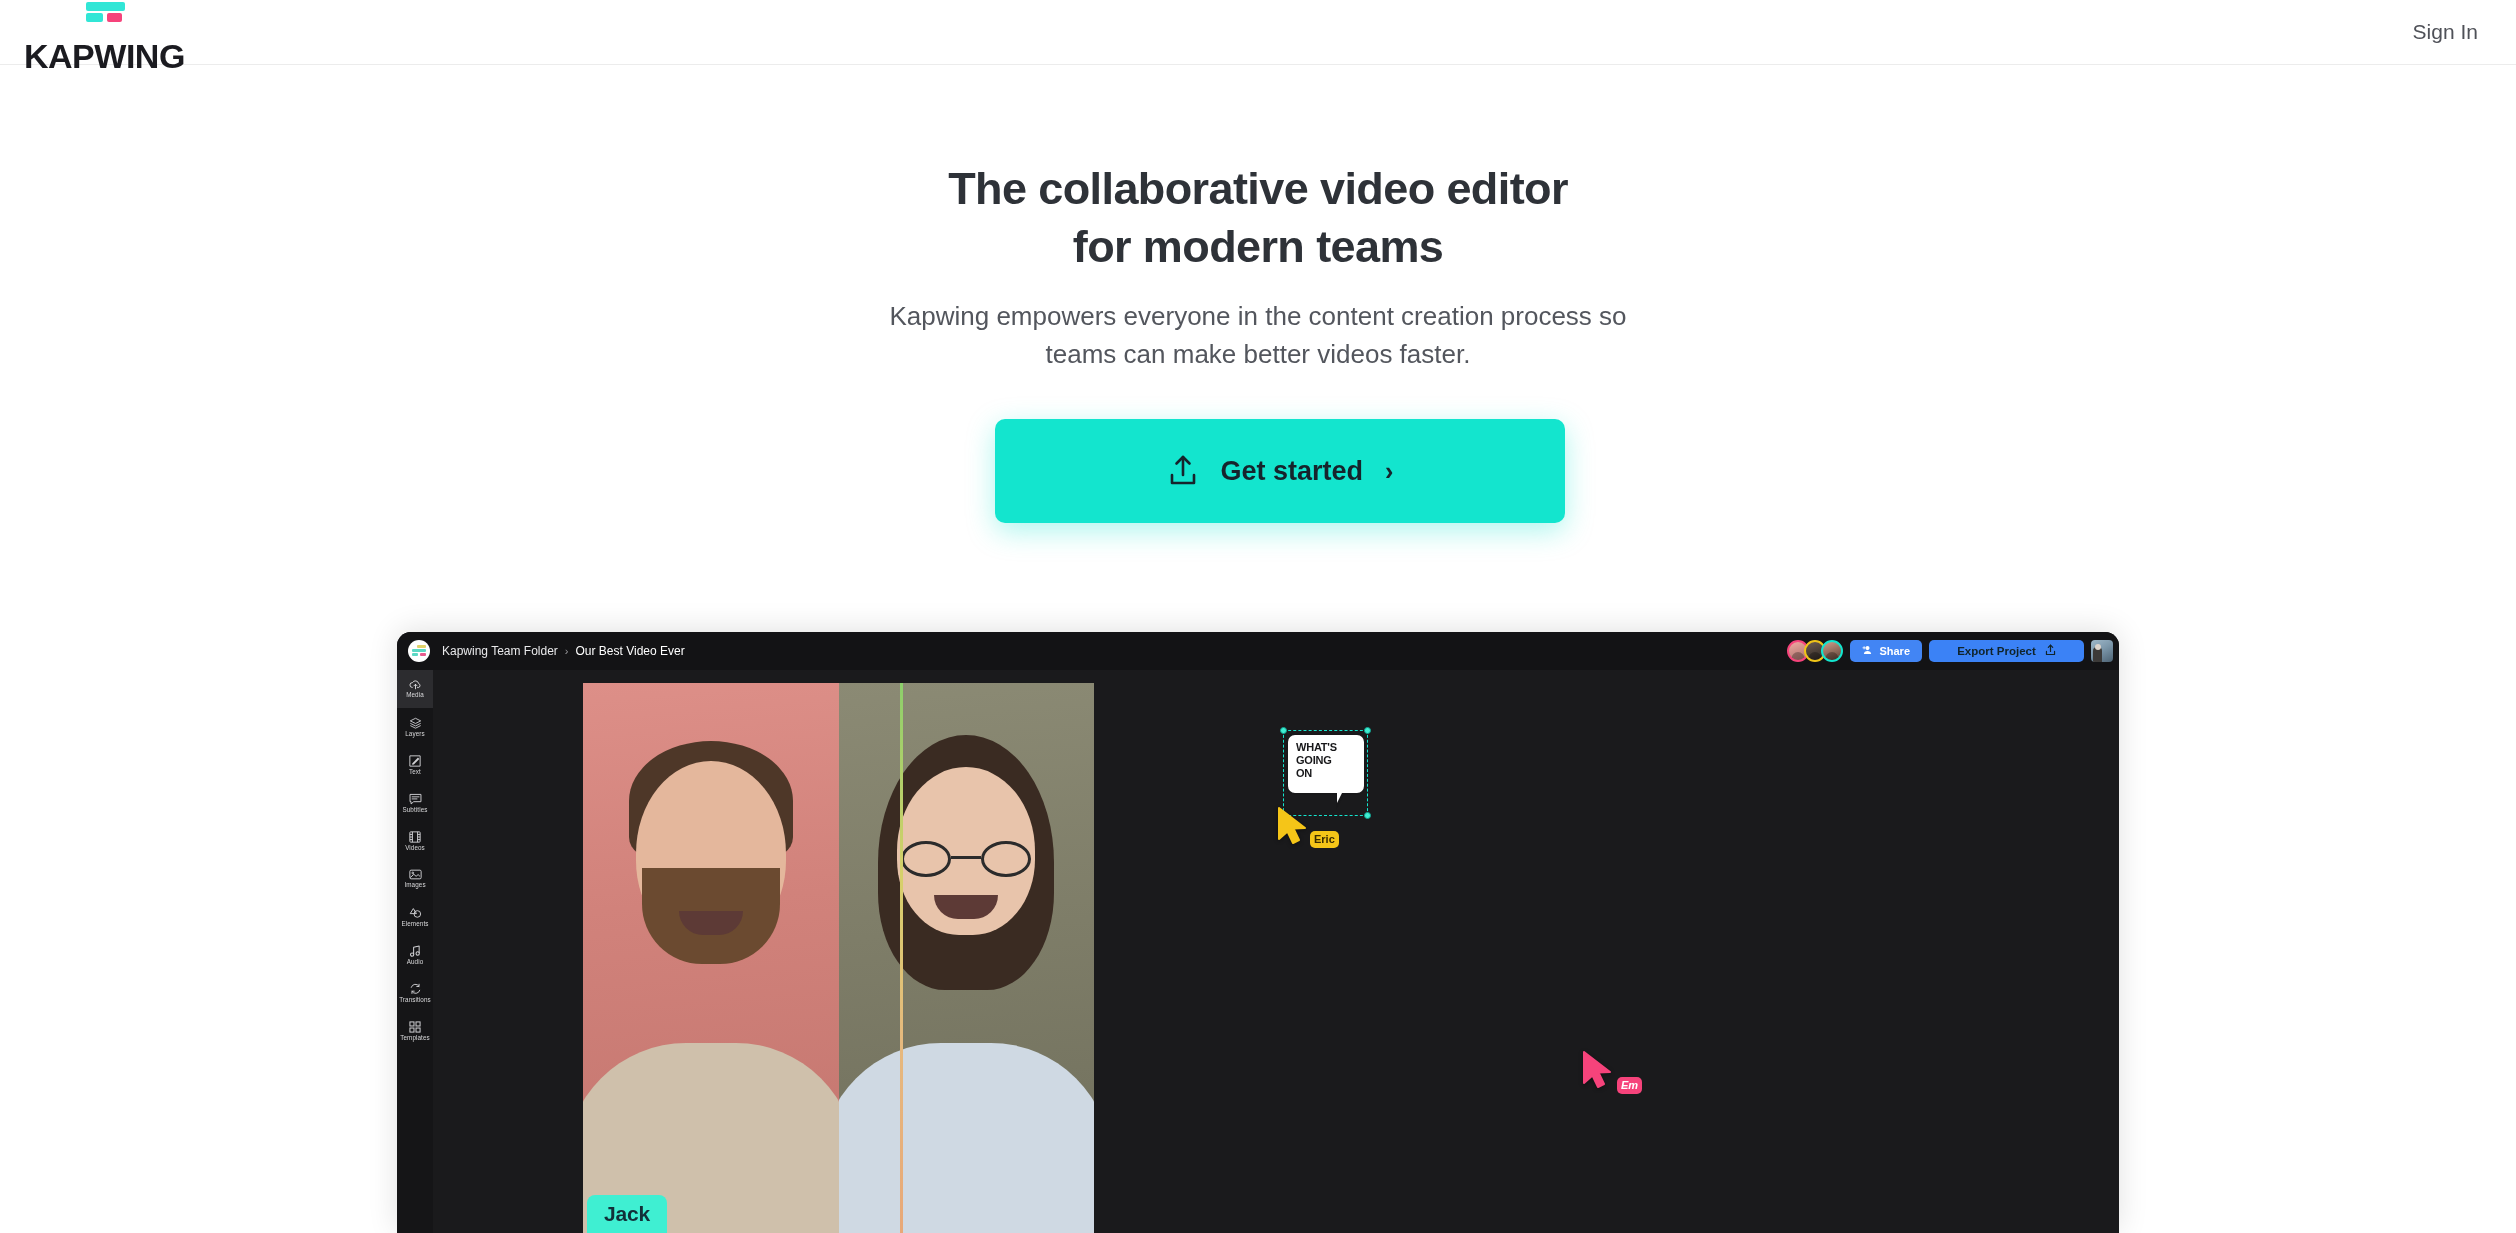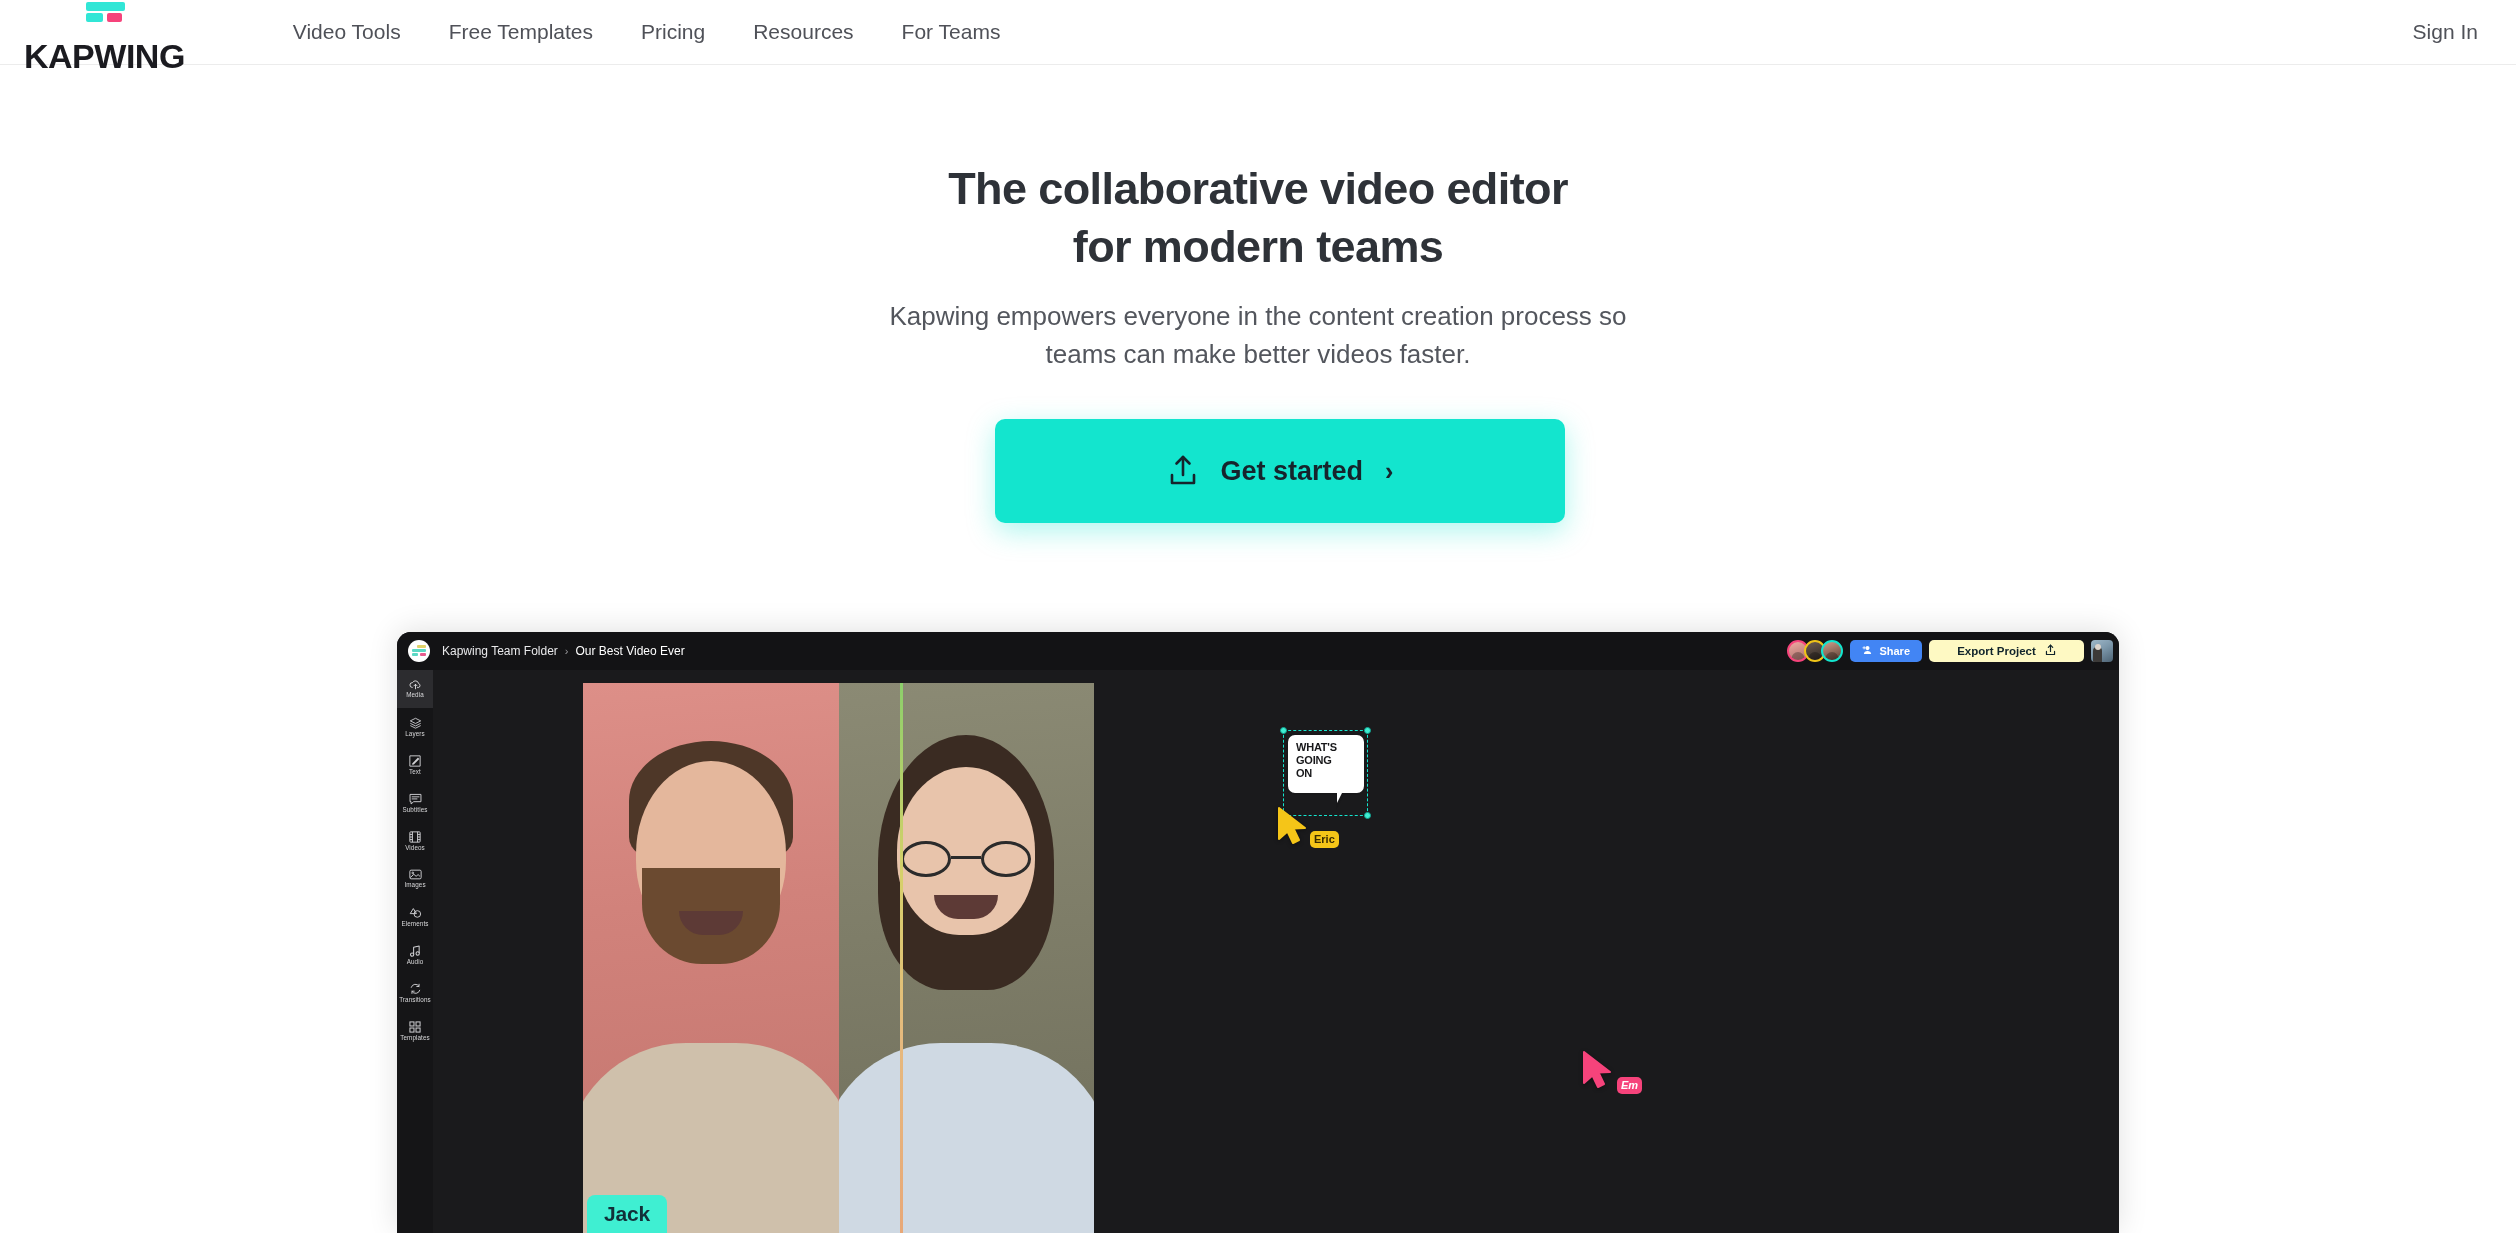--- a/index.html
+++ b/index.html
@@ -121,21 +121,21 @@
     width: 13px; height: 11px; transform: translateX(-50%);
     border-radius: 7px 7px 0 0; background: rgba(0,0,0,0.28);
   }
   .btn-share {
     height: 22px; padding: 0 12px; border-radius: 5px; border: none;
     background: #4285F4; color: #fff; font-size: 11px; font-weight: 700;
     display: flex; align-items: center; gap: 6px; cursor: pointer;
   }
   .btn-export {
     height: 22px; width: 155px; border-radius: 5px; border: none;
-    background: #fef9c3; color: #10242b; font-size: 11.5px; font-weight: 700;
+    background: #3b82f6; color: #10242b; font-size: 11.5px; font-weight: 700;
     display: flex; align-items: center; justify-content: center; gap: 9px; cursor: pointer;
   }
   .ed-user-avatar {
     width: 22px; height: 22px; border-radius: 4px; flex: none;
     background: linear-gradient(150deg,#9fb8c9 0%,#7d98ab 45%,#4d6374 100%);
     position: relative; overflow: hidden; cursor: pointer;
   }
   .ed-user-avatar::before {
     content:""; position:absolute; left:2px; bottom:0; width:9px; height:15px;
     background:#3c3a38; border-radius:4px 4px 0 0;
@@ -284,27 +284,20 @@
   <div class="nav-logo">
     <span class="logo-mark">
       <i class="lg-yellow"></i>
         <i class="lg-cyan1"></i>
         <i class="lg-cyan2"></i>
         <i class="lg-pink"></i>
     </span>
     <span class="logo-word">KAPWING</span>
   </div>
 
-  <nav class="nav-links">
-    <span class="nav-link">Video Tools</span>
-    <span class="nav-link">Free Templates</span>
-    <span class="nav-link">Pricing</span>
-    <span class="nav-link">Resources</span>
-    <span class="nav-link">For Teams</span>
-  </nav>
 
   <div class="nav-right">
     <span class="sign-in">Sign In</span>
   </div>
 </div>
 
 <div class="hero">
   <h1 class="hero-title">
     <span>The collaborative video editor</span><br>
     <span>for modern teams</span>

